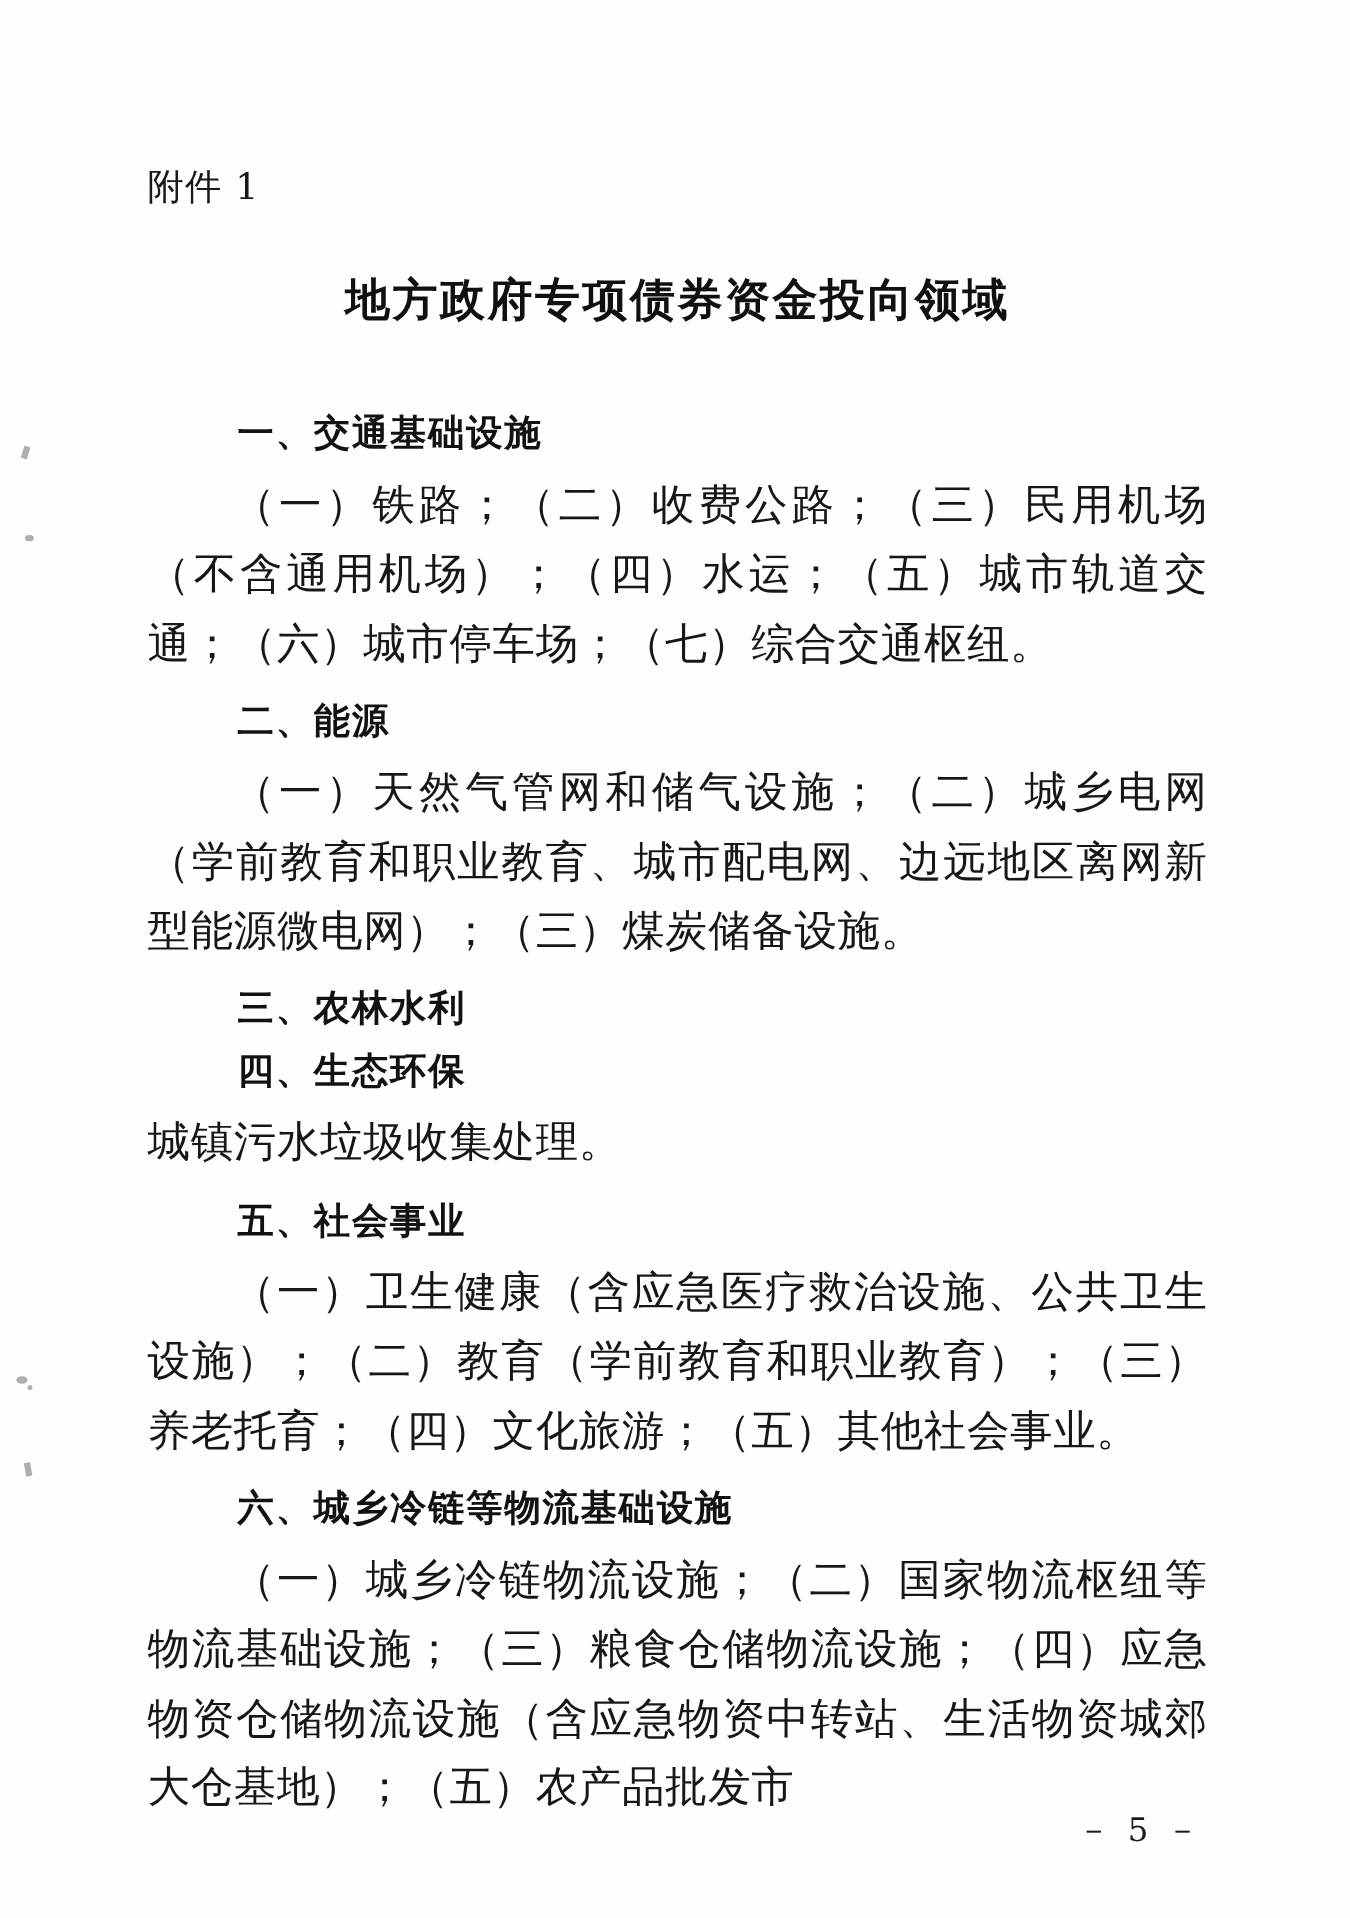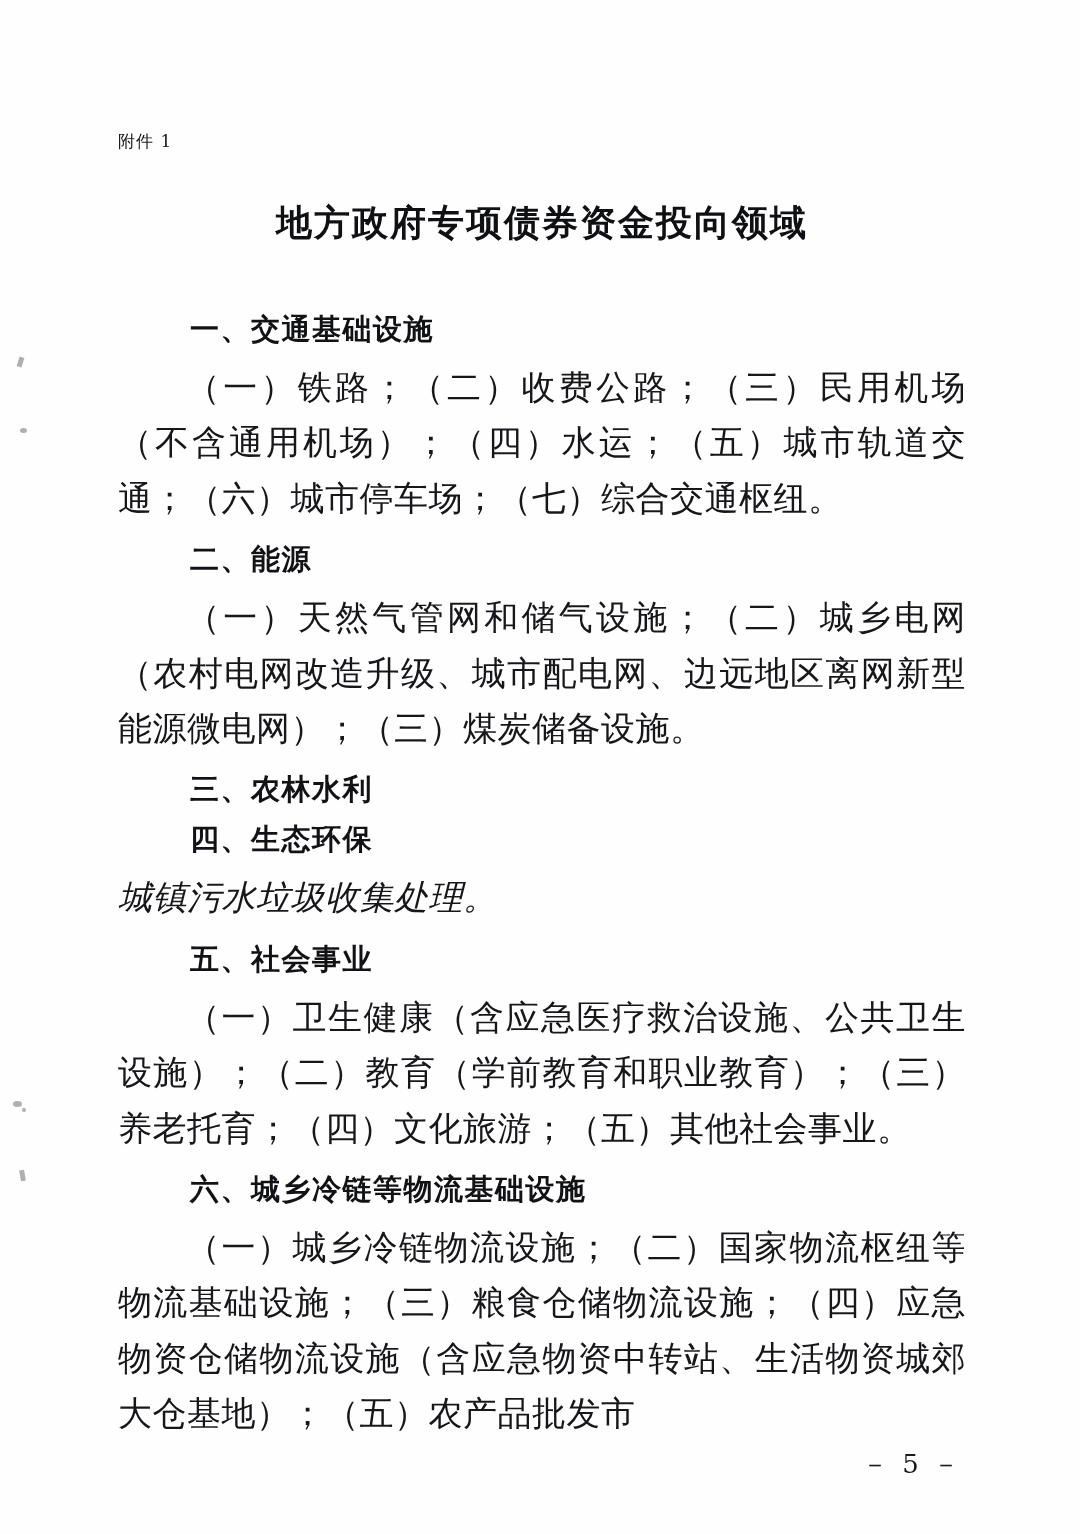--- a/index.html
+++ b/index.html
@@ -16,21 +16,21 @@
     font-family: "DejaVu Serif", "Liberation Serif", serif;
     color: #15161a;
   }
   .doc-body {
     position: absolute;
     left: 118px;
     top: 130px;
     width: 848px;
   }
   .attachment-label {
-    font-size: 17px;
+    font-size: 29px;
     letter-spacing: 1px;
     color: #17181c;
     margin: 0 0 46px 0;
     font-family: "DejaVu Serif", "Liberation Serif", serif;
   }
   .doc-title {
     text-align: center;
     font-size: 36px;
     font-weight: bold;
     letter-spacing: 2px;
@@ -55,21 +55,20 @@
     line-height: 1.63;
     text-align: justify;
     text-justify: inter-ideograph;
     margin: 0 0 14px 0;
     text-indent: 68px;
     letter-spacing: 0.5px;
     color: #16171b;
   }
   .section-para.no-indent {
     text-indent: 0;
-    font-style: italic;
   }
   .page-number {
     position: absolute;
     right: 118px;
     bottom: 52px;
     font-size: 26px;
     letter-spacing: 3px;
     color: #1a1b20;
     font-family: "DejaVu Serif", "Liberation Serif", serif;
   }
@@ -102,21 +101,21 @@
 
     <h1 class="doc-title">地方政府专项债券资金投向领域</h1>
 
     <div class="section">
       <h2 class="section-heading">一、交通基础设施</h2>
       <p class="section-para">（一）铁路；（二）收费公路；（三）民用机场（不含通用机场）；（四）水运；（五）城市轨道交通；（六）城市停车场；（七）综合交通枢纽。</p>
     </div>
 
     <div class="section">
       <h2 class="section-heading">二、能源</h2>
-      <p class="section-para">（一）天然气管网和储气设施；（二）城乡电网（农村电网改造升级、城市配电网、边远地区离网新型能源微电网）；（三）煤炭储备设施。</p>
+      <p class="section-para">（一）天然气管网和储气设施；（二）城乡电网（学前教育和职业教育、城市配电网、边远地区离网新型能源微电网）；（三）煤炭储备设施。</p>
     </div>
 
     <div class="section">
       <h2 class="section-heading">三、农林水利</h2>
     </div>
 
     <div class="section">
       <h2 class="section-heading">四、生态环保</h2>
       <p class="section-para no-indent">城镇污水垃圾收集处理。</p>
     </div>

